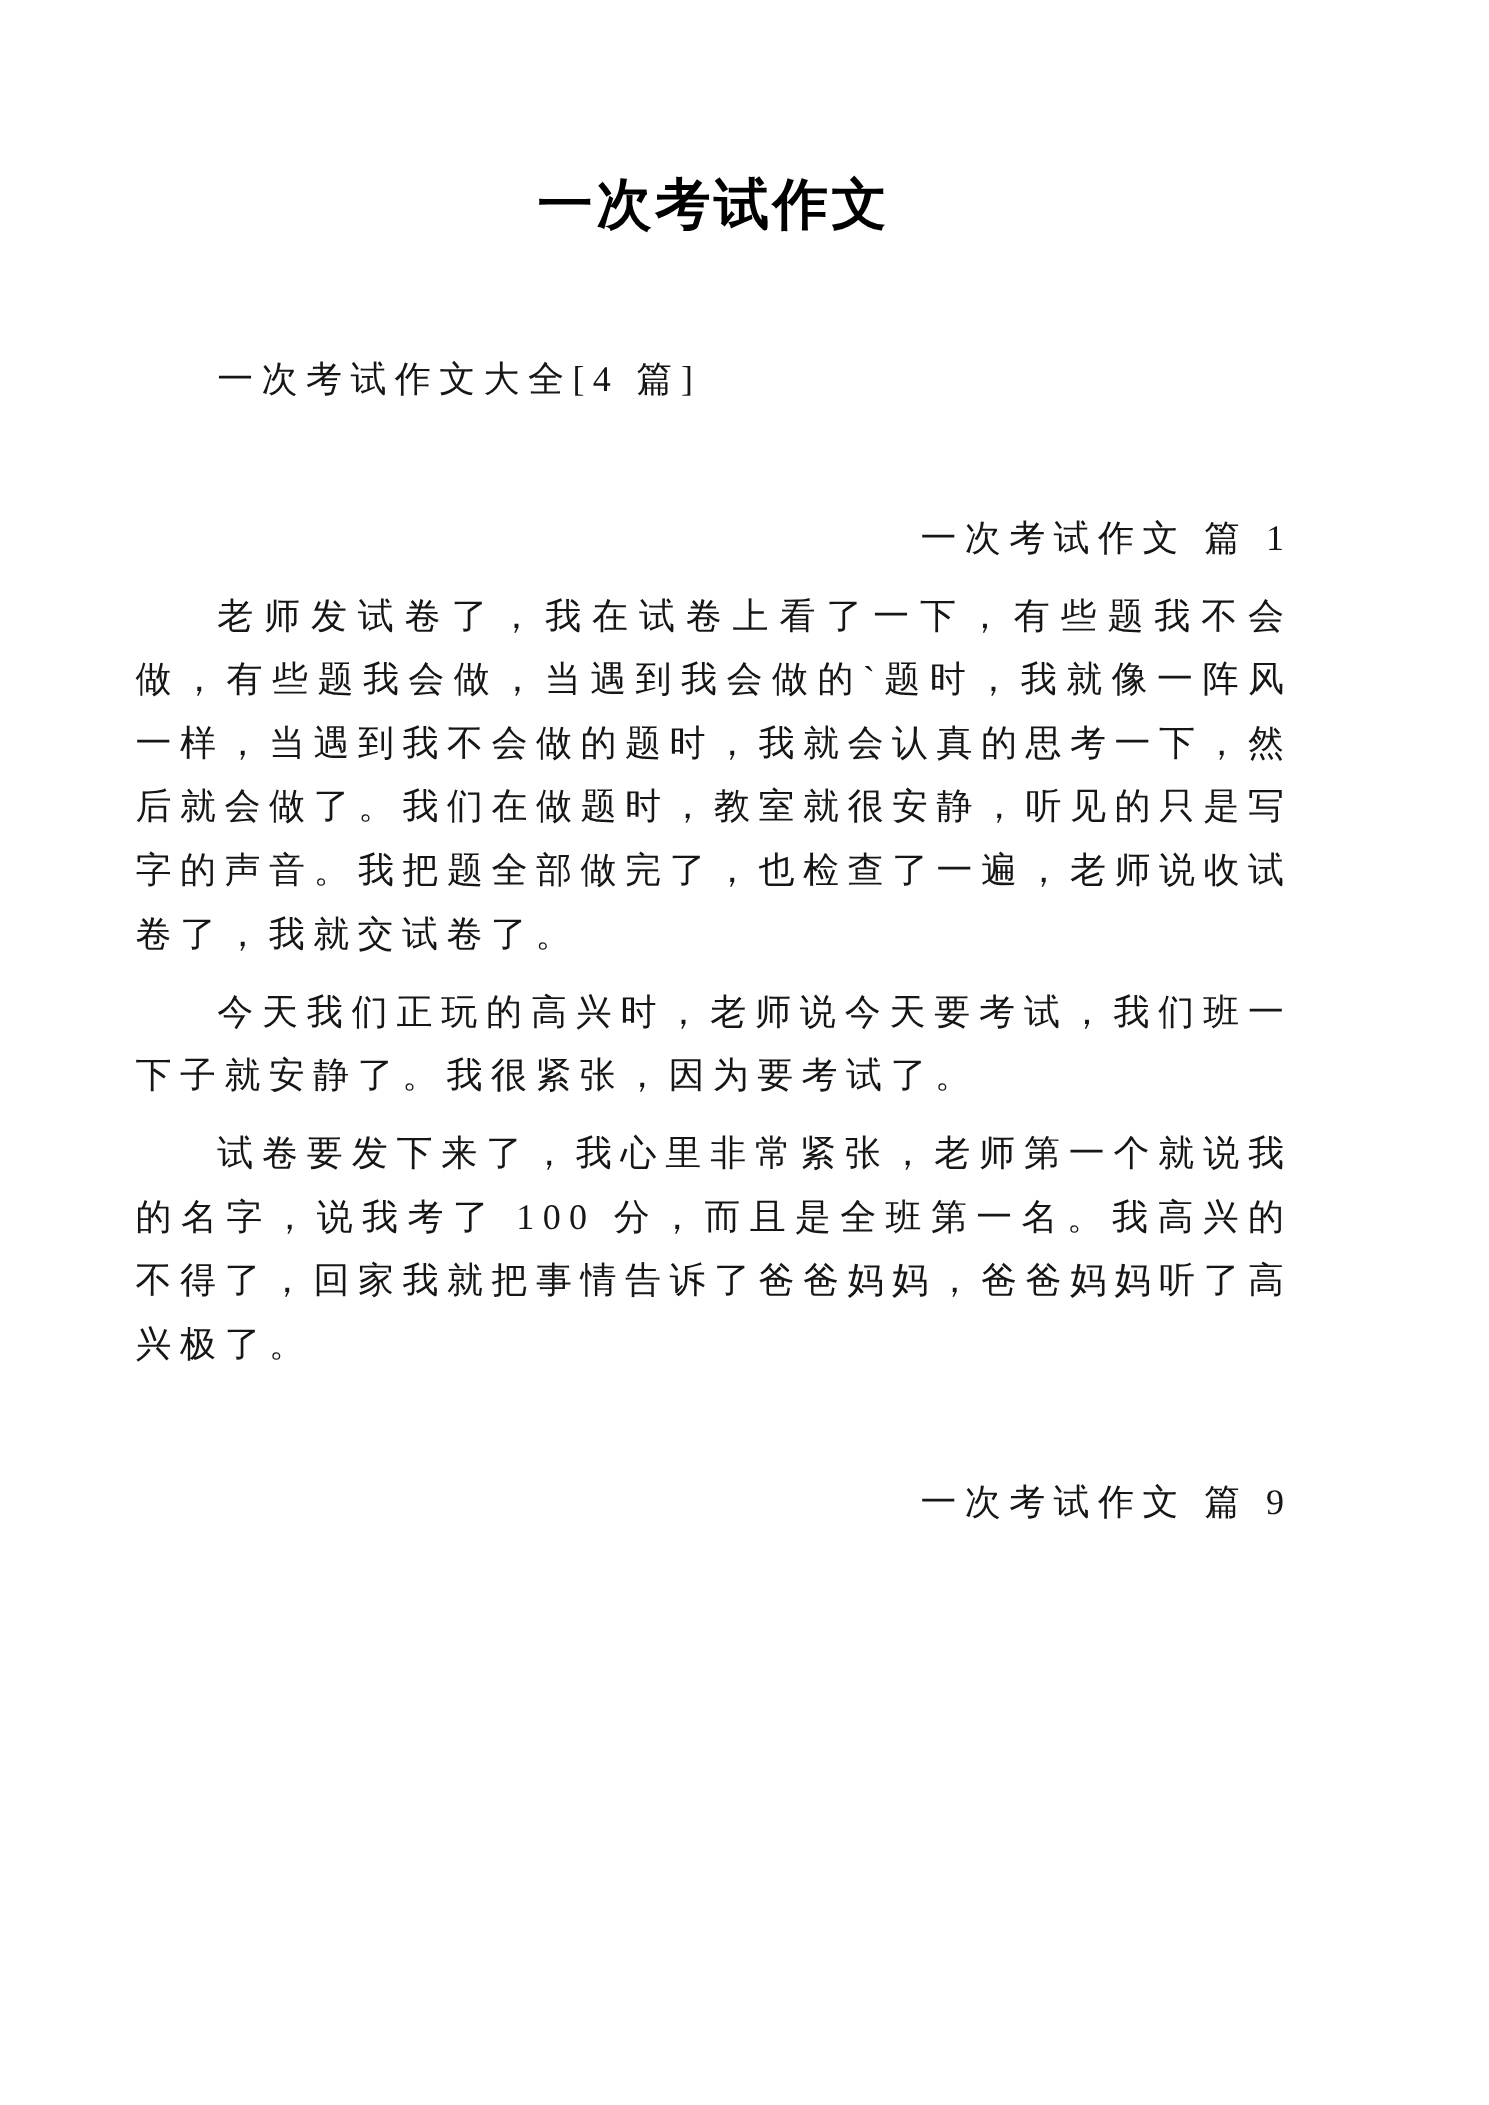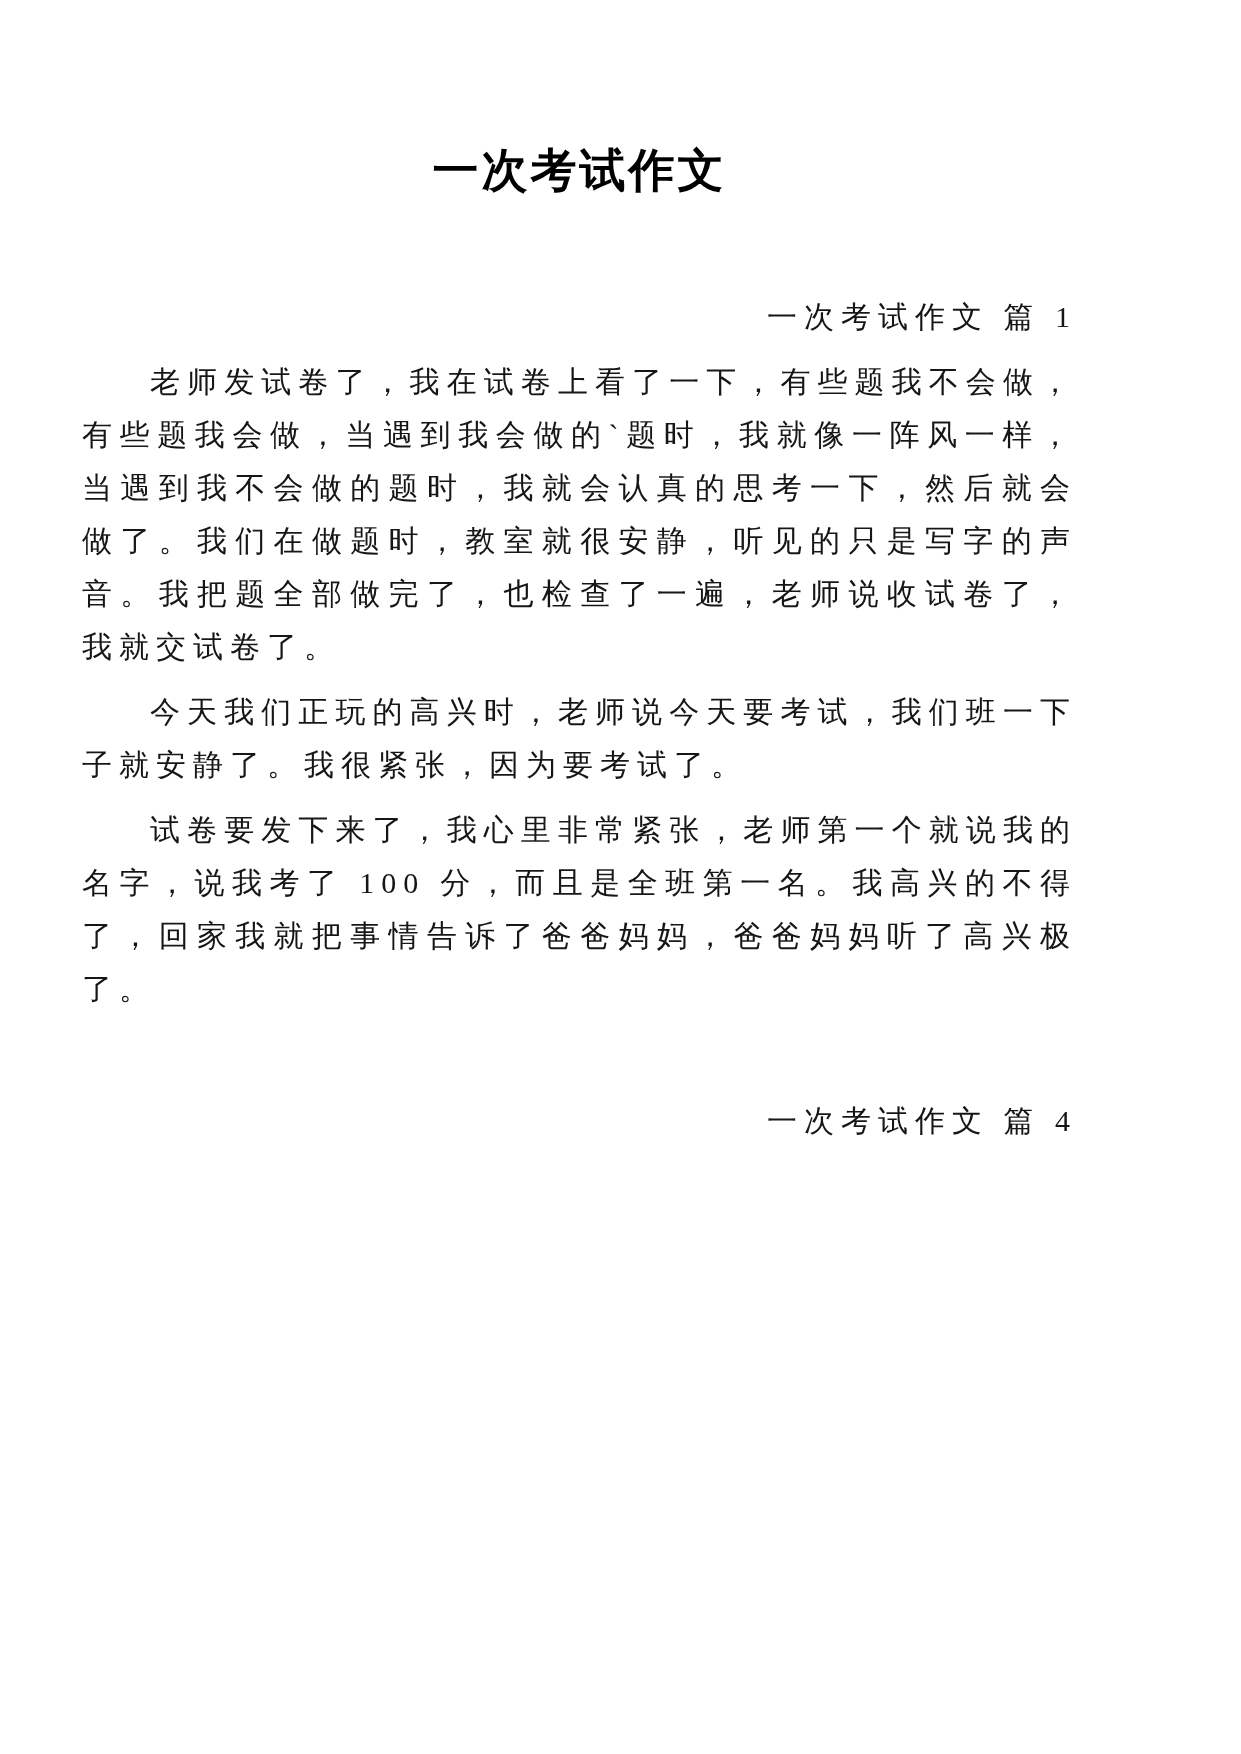--- a/index.html
+++ b/index.html
@@ -7,21 +7,21 @@
     padding: 0;
     background: #ffffff;
   }
   .page {
     position: relative;
     width: 1241px;
     height: 1412px;
     margin: 0 auto;
     background: #ffffff;
     box-sizing: border-box;
-    padding: 136px 164px 0 82px;
+    padding: 136px 164px 0 113px;
     overflow: hidden;
     font-family: "Liberation Serif", "DejaVu Serif", serif;
     color: #161616;
   }
   .doc-title {
     margin: 0 0 84px 0;
     font-size: 46px;
     line-height: 70px;
     font-weight: bold;
     text-align: center;
@@ -52,26 +52,27 @@
     letter-spacing: 4px;
   }
 </style>
 </head>
 <body>
 
 <div class="page">
 
   <h1 class="doc-title">一次考试作文</h1>
 
+  <p class="para first">一次考试作文大全[4 篇]</p>
 
 
   <p class="section-heading">一次考试作文 篇 1</p>
 
   <p class="para">老师发试卷了，我在试卷上看了一下，有些题我不会做，有些题我会做，当遇到我会做的`题时，我就像一阵风一样，当遇到我不会做的题时，我就会认真的思考一下，然后就会做了。我们在做题时，教室就很安静，听见的只是写字的声音。我把题全部做完了，也检查了一遍，老师说收试卷了，我就交试卷了。</p>
 
   <p class="para">今天我们正玩的高兴时，老师说今天要考试，我们班一下子就安静了。我很紧张，因为要考试了。</p>
 
   <p class="para">试卷要发下来了，我心里非常紧张，老师第一个就说我的名字，说我考了 100 分，而且是全班第一名。我高兴的不得了，回家我就把事情告诉了爸爸妈妈，爸爸妈妈听了高兴极了。</p>
 
-  <p class="section-heading">一次考试作文 篇 4</p>
+  <p class="section-heading">一次考试作文 篇 9</p>
 
 
 </div>
 
 </body></html>

